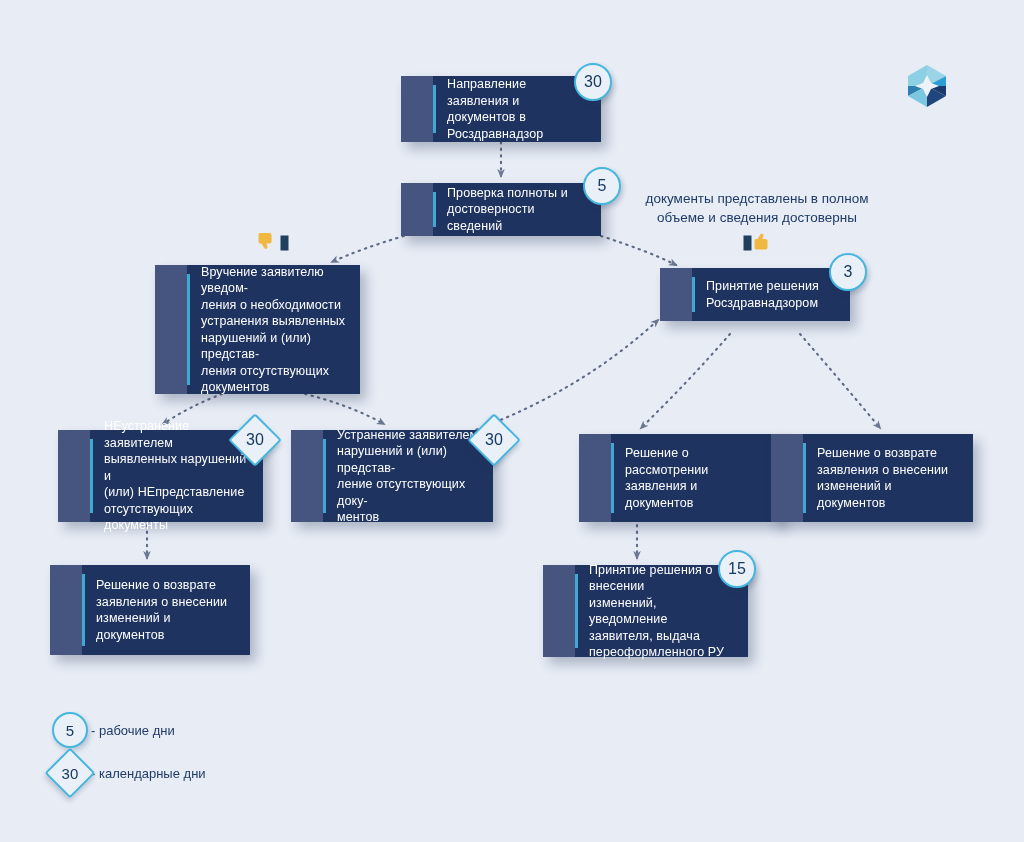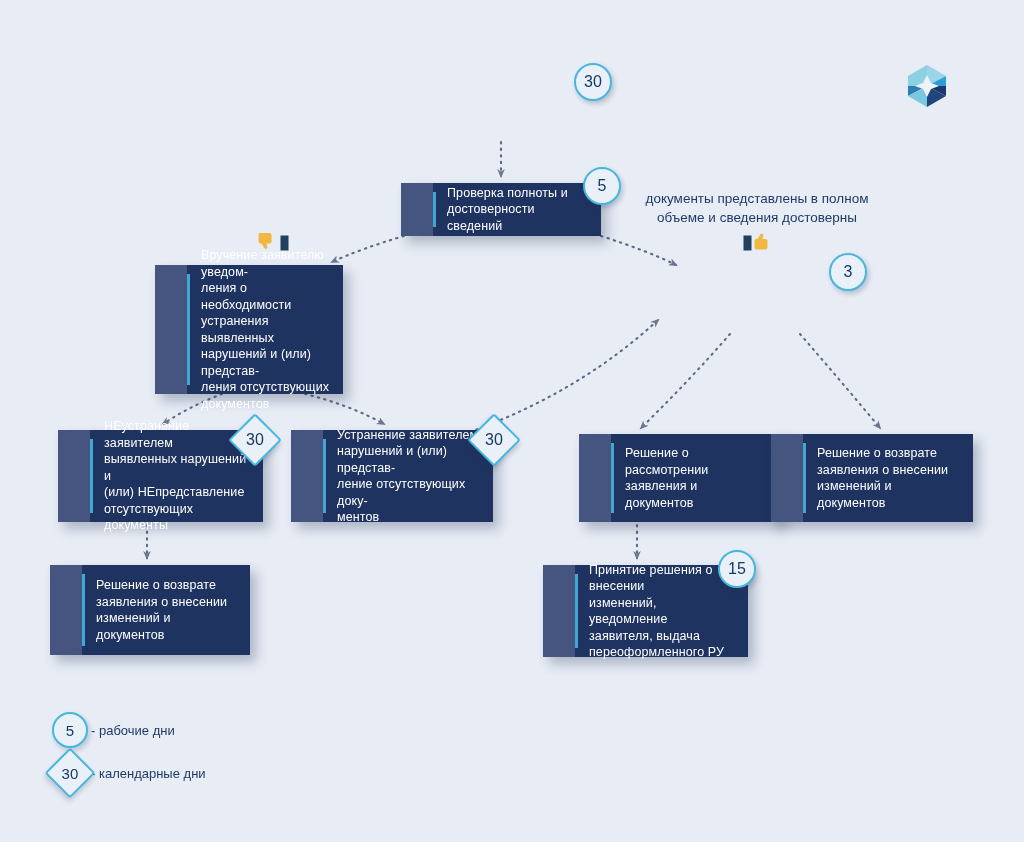--- a/index.html
+++ b/index.html
@@ -121,20 +121,26 @@
       <path d="M730,334 Q690,380 641,428"></path>
 
       <path name="to-return" d="M800,334 Q840,380 880,428"></path>
 
       <path d="M147,525 L147,558"></path>
 
       <path d="M637,525 L637,558"></path>
     </g>
   </svg>
 
+  <div class="node" style="left:401px;top:76px;width:200px;height:66px;">
+    <div class="sidepanel"></div>
+    <div class="accent"></div>
+    <div class="ntext">Направление заявления и
+документов в Росздравнадзор</div>
+  </div>
   <div class="badge circle" style="left:574px;top:63px;">
     <span>30</span>
   </div>
 
   <div class="node" style="left:401px;top:183px;width:200px;height:53px;">
     <div class="sidepanel"></div>
     <div class="accent"></div>
     <div class="ntext">Проверка полноты и
 достоверности сведений</div>
   </div>
@@ -155,31 +161,37 @@
 объеме и сведения достоверны</div>
   <div class="thumbs" style="left:743px;top:232px;">
     <svg width="9" height="16" viewBox="0 0 9 16">
       <rect x="0.5" y="0.5" width="8" height="15" fill="#21405f"></rect>
     </svg>
     <svg width="20" height="19" viewBox="0 0 20 19">
       <path d="M2,17.5 h9.5 a2,2 0 0 0 2,-2 v-6.4 a2,2 0 0 0 -2,-2 h-3 l1,-3.8 a1.7,1.7 0 0 0 -3.2,-.8 L3.4,7.1 H2 A1.4,1.4 0 0 0 .6,8.5 v7.6 A1.4,1.4 0 0 0 2,17.5 Z" fill="#f0b840"></path>
     </svg>
   </div>
 
-  <div class="node" style="left:155px;top:265px;width:188px;height:129px;">
+  <div class="node" style="left:155px;top:265px;width:205px;height:129px;">
     <div class="sidepanel"></div>
     <div class="accent"></div>
     <div class="ntext">Вручение заявителю уведом-
 ления о необходимости
 устранения выявленных
 нарушений и (или) представ-
 ления отсутствующих
 документов</div>
   </div>
 
+  <div class="node" style="left:660px;top:268px;width:190px;height:53px;">
+    <div class="sidepanel"></div>
+    <div class="accent"></div>
+    <div class="ntext">Принятие решения
+Росздравнадзором</div>
+  </div>
   <div class="badge circle" style="left:829px;top:253px;">
     <span>3</span>
   </div>
 
   <div class="node" style="left:58px;top:430px;width:205px;height:92px;">
     <div class="sidepanel"></div>
     <div class="accent"></div>
     <div class="ntext">НЕустранение заявителем
 выявленных нарушений и
 (или) НЕпредставление

